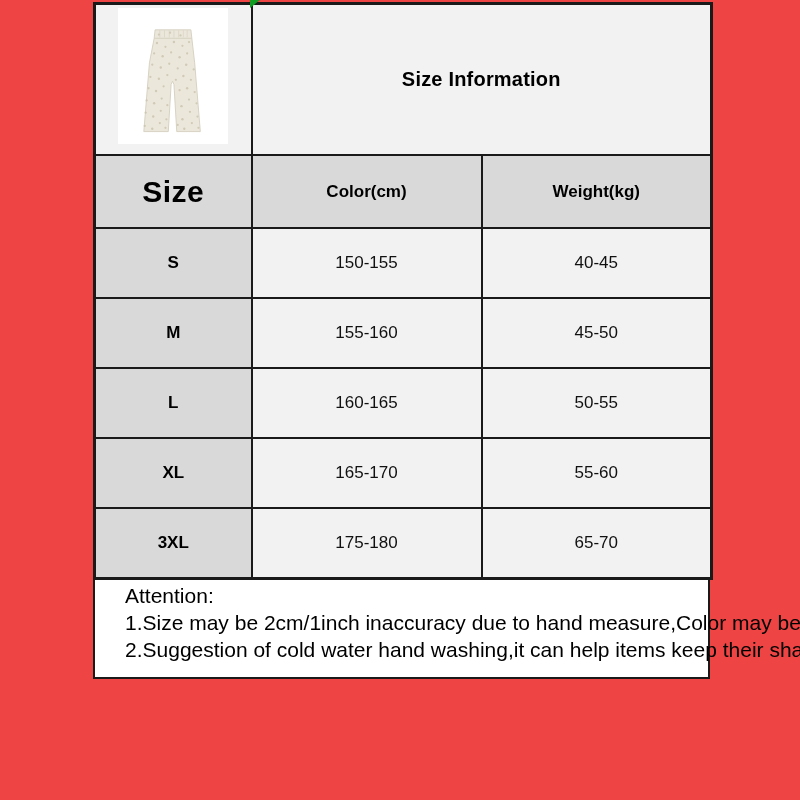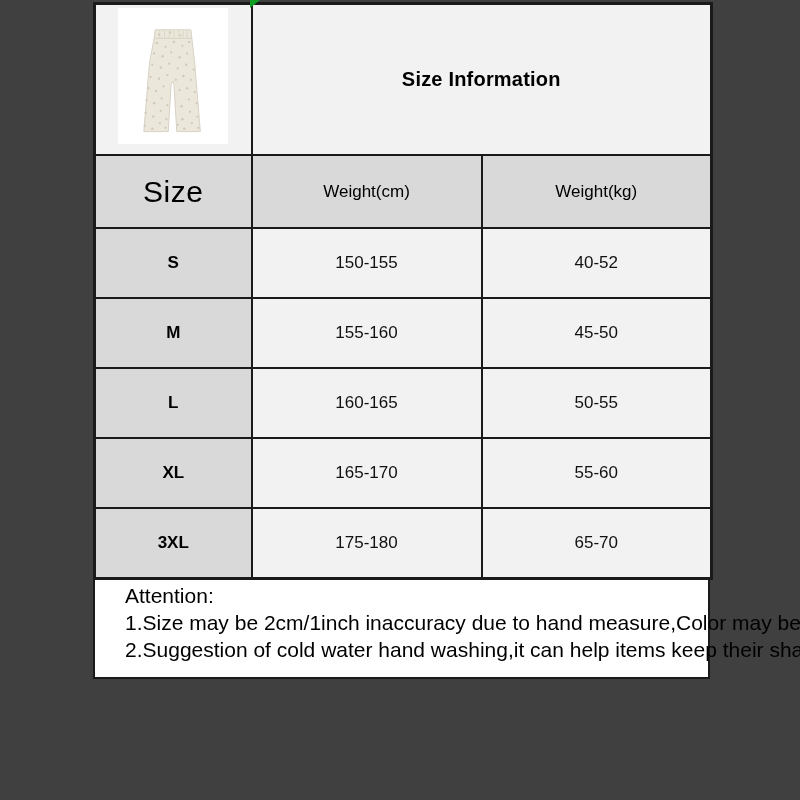--- a/index.html
+++ b/index.html
@@ -1,35 +1,35 @@
 <!DOCTYPE html>
 <html><head>
 <meta charset="utf-8">
 <style>
   html,body{margin:0;padding:0;background:#ffffff;}
   .page{
-    position:relative;width:800px;height:800px;background:#404040;overflow:hidden;
+    position:relative;width:800px;height:800px;background:#ef4444;overflow:hidden;
     font-family:"Liberation Sans",sans-serif;color:#000;
   }
   .corner-flag{
     position:absolute;left:250px;top:0;width:0;height:0;z-index:5;
     border-top:8px solid #0f9e22;border-right:10px solid transparent;
   }
   table.size-table{
     border-collapse:collapse;table-layout:fixed;width:617px;
     margin:2px 0 0 93px;border:3px solid #1a1a1a;
   }
   .size-table td,.size-table th{
     border:2px solid #1a1a1a;text-align:center;vertical-align:middle;
     padding:0;overflow:hidden;
   }
   col.c1{width:157px}col.c2{width:230px}col.c3{width:230px}
   .r-top td{height:149px;background:#f2f2f2;}
   .title-cell span{font-size:20px;font-weight:bold;letter-spacing:0.2px;}
-  .r-head th{height:71px;background:#d9d9d9;font-weight:normal;font-size:17px;}
+  .r-head th{height:71px;background:#d9d9d9;font-weight:bold;font-size:17px;}
   .r-head th.big{font-size:30px;letter-spacing:0.5px;}
   .r-data td{height:68px;}
   .r-data td.size-cell{background:#d9d9d9;font-weight:bold;font-size:17px;}
   .r-data td.val{background:#f2f2f2;font-size:17px;font-weight:400;color:#111;}
   .photo{
     width:110px;height:136px;margin:3px auto 10px auto;background:#ffffff;
     display:flex;align-items:center;justify-content:center;
   }
   .attention{
     box-sizing:border-box;width:617px;margin:-2px 0 0 93px;
@@ -125,28 +125,28 @@
             </svg>
           </div>
         </td>
         <td class="title-cell" colspan="2">
           <span>Size Information</span>
         </td>
       </tr>
 
       <tr class="r-head">
         <th class="big">Size</th>
-        <th>Weight(cm)</th>
+        <th>Color(cm)</th>
         <th>Weight(kg)</th>
       </tr>
 
       <tr class="r-data">
         <td class="size-cell">S</td>
         <td class="val">150-155</td>
-        <td class="val">40-52</td>
+        <td class="val">40-45</td>
       </tr>
       <tr class="r-data">
         <td class="size-cell">M</td>
         <td class="val">155-160</td>
         <td class="val">45-50</td>
       </tr>
       <tr class="r-data">
         <td class="size-cell">L</td>
         <td class="val">160-165</td>
         <td class="val">50-55</td>

